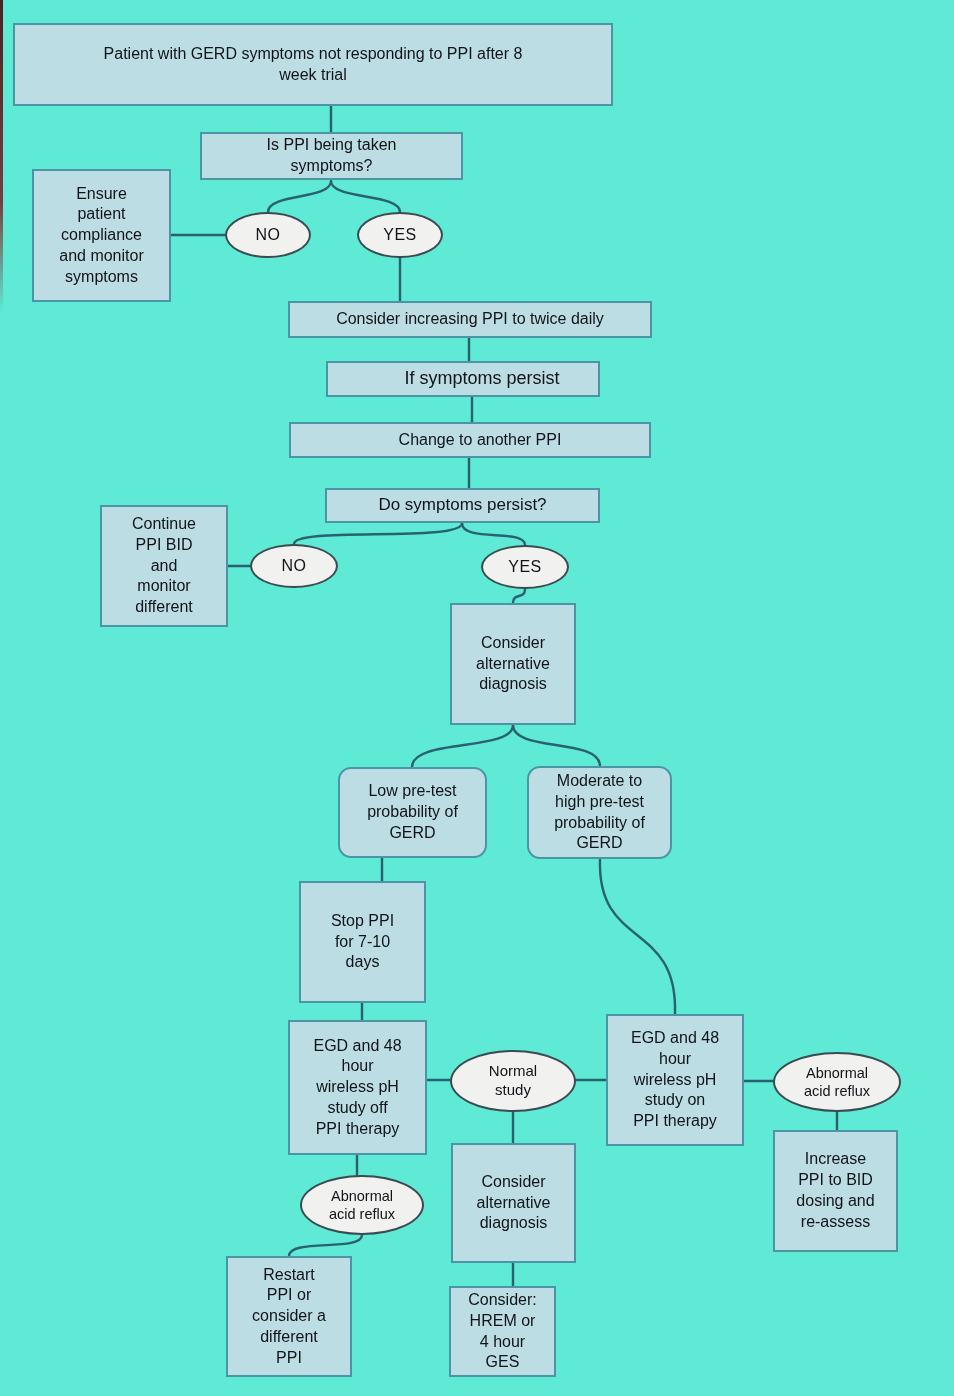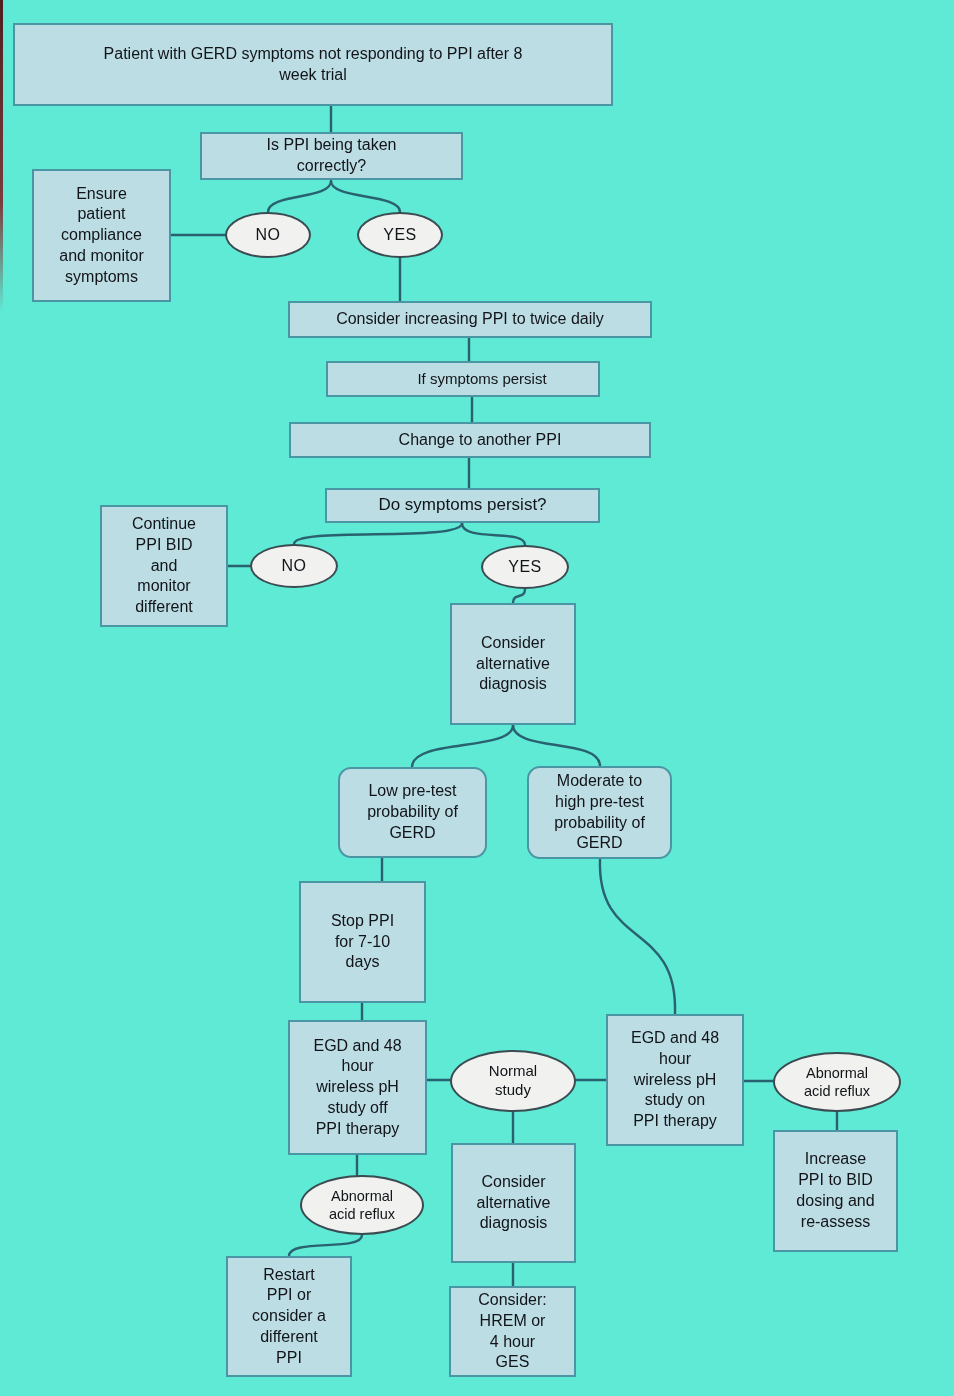--- a/index.html
+++ b/index.html
@@ -74,35 +74,35 @@
     <path d="M744 1081 L773 1081"></path>
     <path d="M837 1112 L837 1130"></path>
   </svg>
 
   <div class="edge-artifact"></div>
 
   <div class="node box" style="left:13px;top:23px;width:600px;height:83px;">Patient with GERD symptoms not responding to PPI after 8
 week trial</div>
 
   <div class="node box" style="left:200px;top:132px;width:263px;height:48px;">Is PPI being taken
-correctly?</div>
+symptoms?</div>
 
   <div class="node box" style="left:32px;top:169px;width:139px;height:133px;">Ensure
 patient
 compliance
 and monitor
 symptoms</div>
 
   <div class="node ellipse decision-small" style="left:225px;top:212px;width:86px;height:46px;">NO</div>
 
   <div class="node ellipse decision-small" style="left:357px;top:212px;width:86px;height:46px;">YES</div>
 
   <div class="node box" style="left:288px;top:301px;width:364px;height:37px;">Consider increasing PPI to twice daily</div>
 
-  <div class="node box" style="left:326px;top:361px;width:274px;height:36px;font-size:15px;padding-left:38px;">If symptoms persist</div>
+  <div class="node box" style="left:326px;top:361px;width:274px;height:36px;font-size:18px;padding-left:38px;">If symptoms persist</div>
 
   <div class="node box" style="left:289px;top:422px;width:362px;height:36px;padding-left:20px;">Change to another PPI</div>
 
   <div class="node box" style="left:325px;top:488px;width:275px;height:35px;font-size:17px;">Do symptoms persist?</div>
 
   <div class="node ellipse decision-small" style="left:250px;top:544px;width:88px;height:44px;">NO</div>
 
   <div class="node ellipse decision-small" style="left:481px;top:545px;width:88px;height:44px;">YES</div>
 
   <div class="node box" style="left:100px;top:505px;width:128px;height:122px;">Continue
@@ -157,18 +157,18 @@
   <div class="node box" style="left:226px;top:1256px;width:126px;height:121px;">Restart
 PPI or
 consider a
 different
 PPI</div>
 
   <div class="node box" style="left:451px;top:1143px;width:125px;height:120px;">Consider
 alternative
 diagnosis</div>
 
-  <div class="node box" style="left:449px;top:1286px;width:127px;height:91px;">Consider:
+  <div class="node box" style="left:449px;top:1286px;width:107px;height:91px;">Consider:
 HREM or
 4 hour
 GES</div>
 
 </div>
 
 </body></html>

